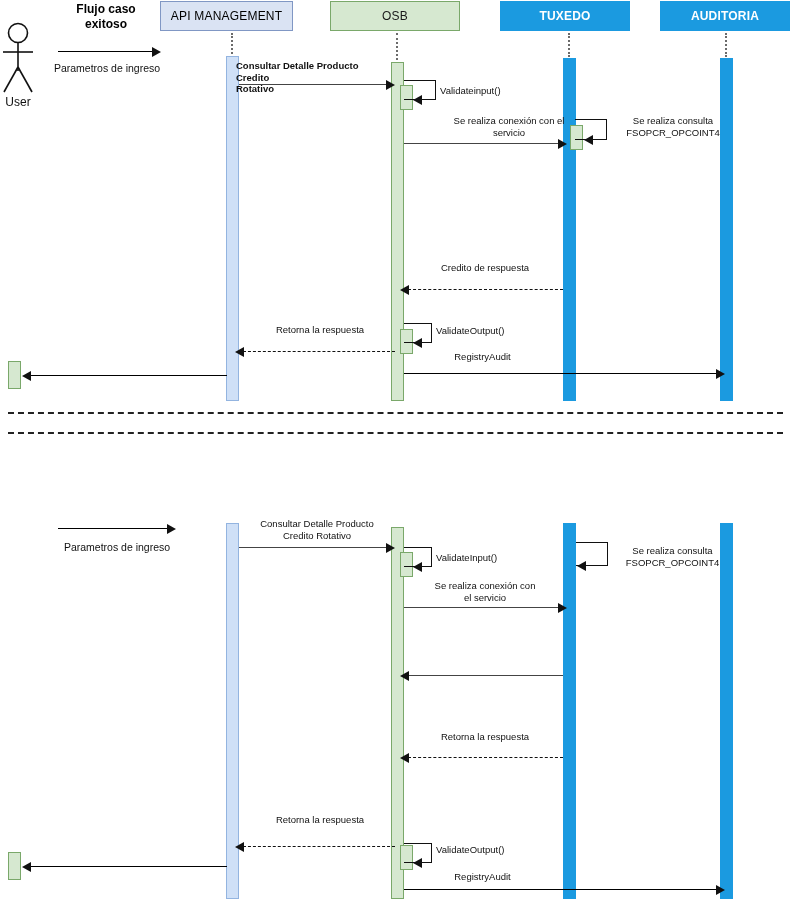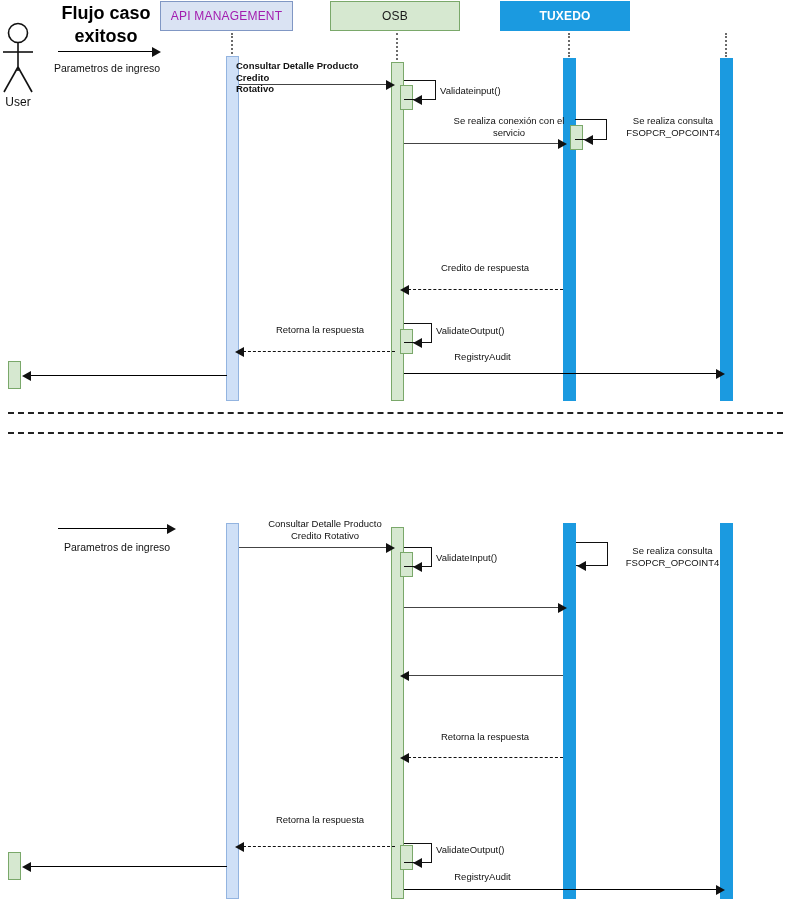--- a/index.html
+++ b/index.html
@@ -23,21 +23,21 @@
     display: flex;
     align-items: center;
     justify-content: center;
     text-align: center;
     font-size: 12px;
     letter-spacing: .2px;
   }
   .participant.blue-light {
     background: #dae3f3;
     border: 1px solid #8097c4;
-    color: #a21caf;
+    color: #000000;
   }
   .participant.green {
     background: #d6e8d0;
     border: 1px solid #7aa86a;
     color: #1a1a1a;
   }
   .participant.blue-solid {
     background: #1b9ae0;
     border: 1px solid #1b9ae0;
     color: #ffffff;
@@ -133,21 +133,21 @@
   }
   .msg-label.bold {
     font-weight: bold;
   }
   .msg-label.left {
     text-align: left;
   }
 
   .flow-title {
     position: absolute;
-    font-size: 18px;
+    font-size: 12px;
     font-weight: bold;
     color: #000000;
     text-align: center;
     line-height: 1.25;
     white-space: pre-line;
   }
 
   .actor-label {
     position: absolute;
     font-size: 12px;
@@ -175,20 +175,23 @@
   </div>
 
   <div class="participant green" style="left:330px; top:1px; width:130px; height:30px;">
     <span>OSB</span>
   </div>
 
   <div class="participant blue-solid" style="left:500px; top:1px; width:130px; height:30px;">
     <span>TUXEDO</span>
   </div>
 
+  <div class="participant blue-solid" style="left:660px; top:1px; width:130px; height:30px;">
+    <span>AUDITORIA</span>
+  </div>
 
   <div class="lifeline-dots" style="left:231px; top:33px; height:21px;"></div>
   <div class="lifeline-dots" style="left:396px; top:33px; height:27px;"></div>
   <div class="lifeline-dots" style="left:568px; top:33px; height:24px;"></div>
   <div class="lifeline-dots" style="left:725px; top:33px; height:24px;"></div>
 
   <svg class="actor-svg" style="left:2px; top:22px;" width="42" height="80" viewBox="0 0 42 80">
     <circle cx="16" cy="11" r="9.5" fill="#ffffff" stroke="#111111" stroke-width="1.6"></circle>
     <line x1="16" y1="20.5" x2="16" y2="49" stroke="#111111" stroke-width="1.6"></line>
     <line x1="1" y1="30" x2="31" y2="30" stroke="#111111" stroke-width="1.6"></line>
@@ -267,29 +270,31 @@
 
   <div class="activation act-osb" style="left:391px; top:527px; width:13px; height:372px;"></div>
 
   <div class="activation act-tux" style="left:563px; top:523px; width:13px; height:376px;"></div>
 
   <div class="activation act-aud" style="left:720px; top:523px; width:13px; height:376px;"></div>
 
   <div class="activation act-nested-green" style="left:400px; top:552px; width:13px; height:25px;"></div>
   <div class="activation act-nested-green" style="left:400px; top:845px; width:13px; height:25px;"></div>
 
-  <div class="msg-label" style="left:252px; top:518px; width:146px;">Consultar Detalle Producto
+  <div class="msg-label" style="left:244px; top:518px; width:146px;">Consultar Detalle Producto
 Credito Rotativo</div>
   <div class="msg-line solid" style="left:239px; top:547px; width:150px;"></div>
   <div class="arrowhead arrow-right" style="left:386px; top:543px;"></div>
 
   <div class="selfcall" style="left:404px; top:547px; width:28px; height:20px;"></div>
   <div class="arrowhead arrow-left" style="left:413px; top:562px;"></div>
   <div class="msg-label" style="left:436px; top:552px; width:120px; text-align:left;">ValidateInput()</div>
 
+  <div class="msg-label" style="left:410px; top:580px; width:150px;">Se realiza conexión con
+el servicio</div>
   <div class="msg-line solid" style="left:404px; top:607px; width:157px;"></div>
   <div class="arrowhead arrow-right" style="left:558px; top:603px;"></div>
 
   <div class="selfcall" style="left:576px; top:542px; width:32px; height:24px;"></div>
   <div class="arrowhead arrow-left" style="left:577px; top:561px;"></div>
   <div class="msg-label" style="left:605px; top:545px; width:135px; text-align:center;">Se realiza consulta
 FSOPCR_OPCOINT4</div>
 
   <div class="msg-line solid" style="left:408px; top:675px; width:155px;"></div>
   <div class="arrowhead arrow-left" style="left:400px; top:671px;"></div>

